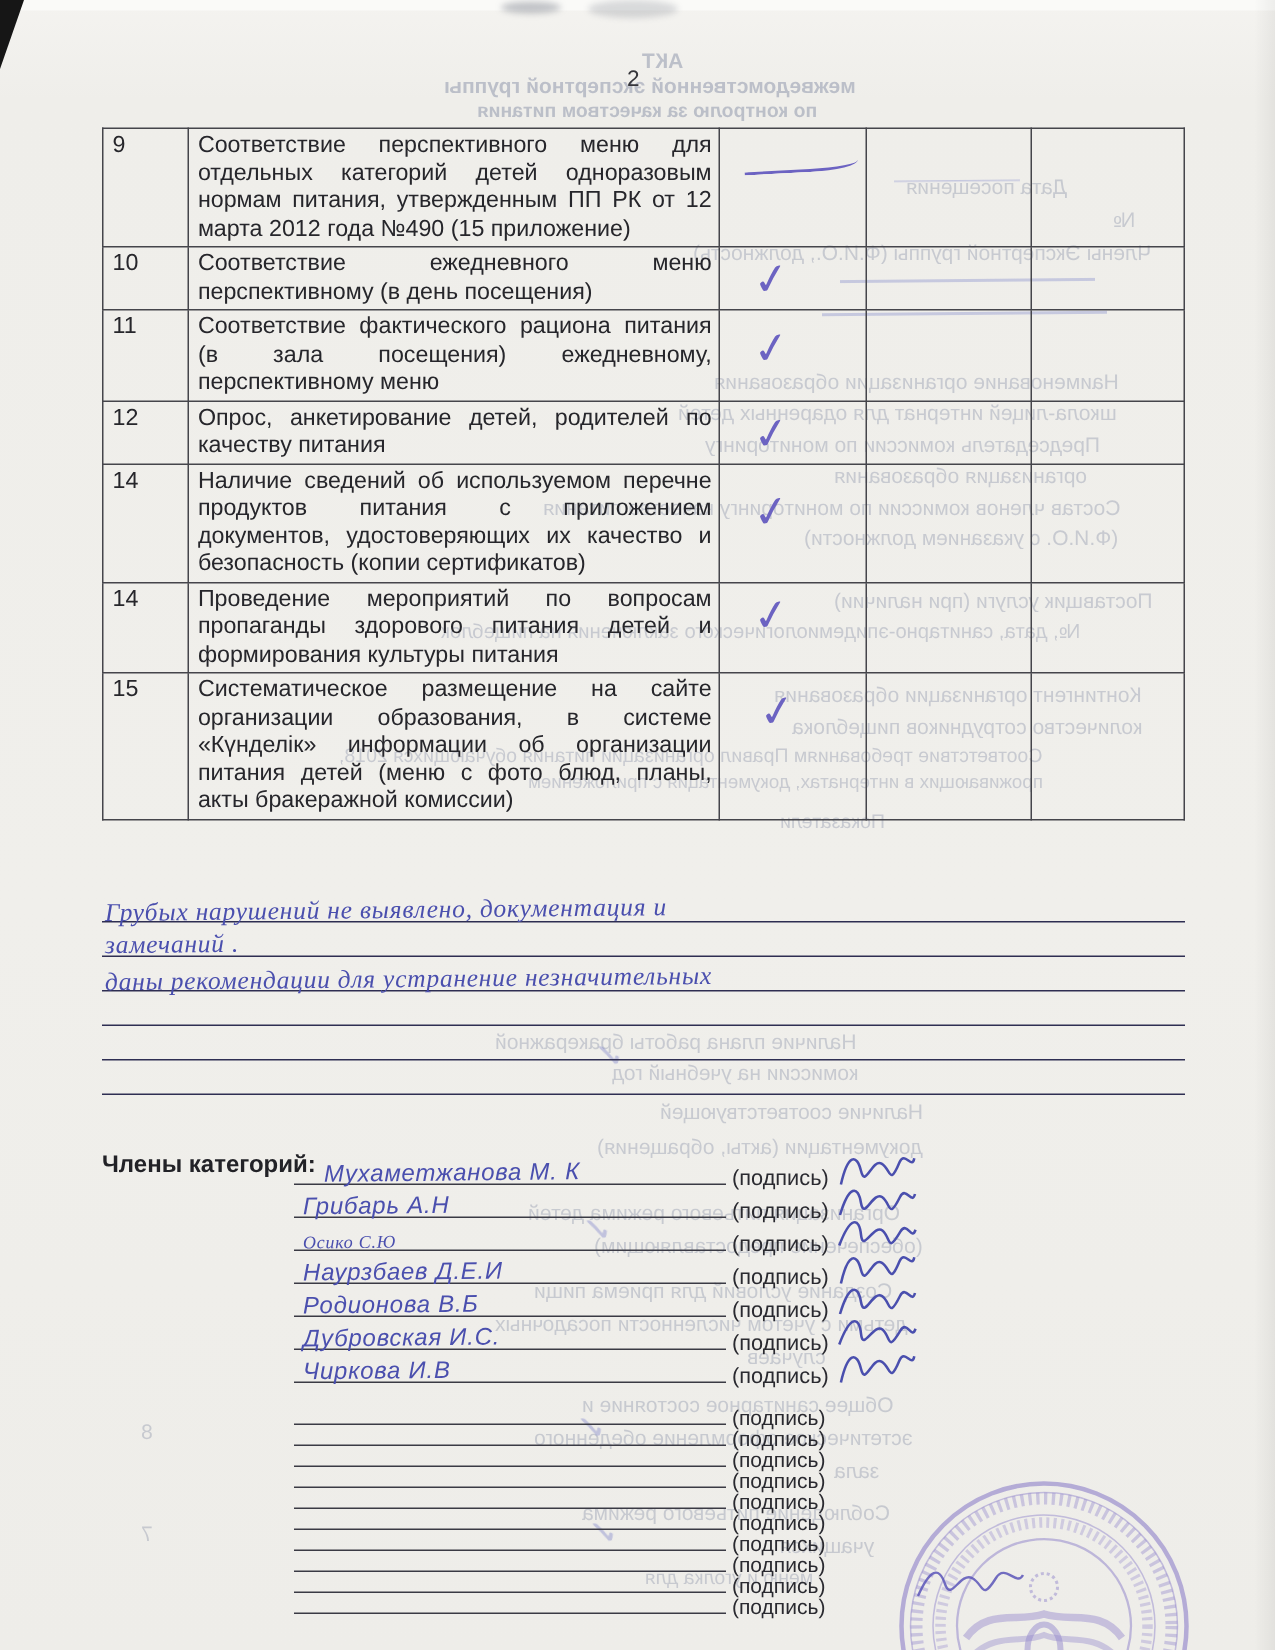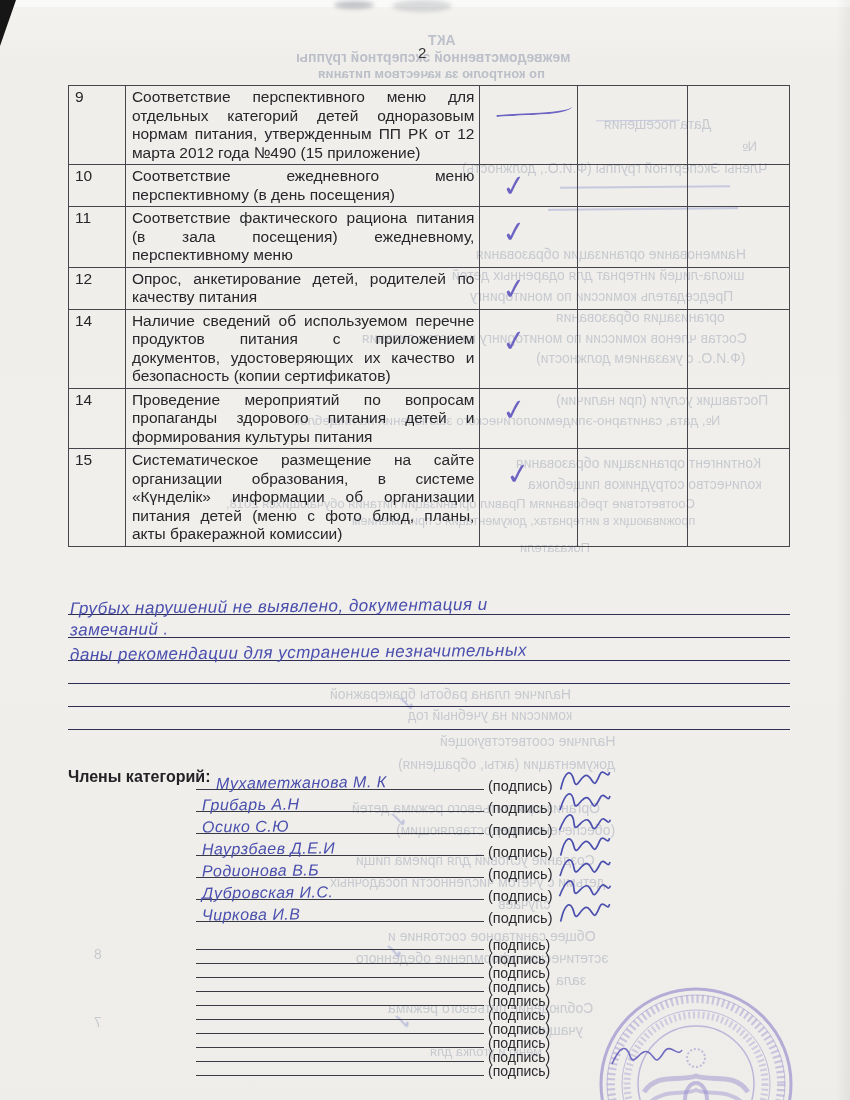--- a/index.html
+++ b/index.html
@@ -39,21 +39,21 @@
   .mark-check{display:inline-block;font-size:29px;line-height:26px;color:#6c63c2;
     transform:rotate(-8deg);margin:6px 0 0 16px;font-family:"DejaVu Sans",sans-serif;}
   .mark-dash{display:inline-block;width:76px;height:9px;margin:16px 0 0 10px;
     border-bottom:2.6px solid #6c63c2;border-radius:0 0 60%/9px 60%;transform:rotate(-3deg);}
   tr:nth-child(3) .mark-check{margin-top:10px;}
   tr:nth-child(5) .mark-check{margin-top:16px;}
   tr:nth-child(7) .mark-check{margin-top:10px;margin-left:20px;}
 
   
   .result-heading{position:absolute;left:68px;top:584px;font-size:16px;font-weight:bold;color:#222227;}
-  .result-lines{position:absolute;left:68px;top:592px;width:722px;}
+  .result-lines{position:absolute;left:68px;top:592px;width:722px;font-family:Liberation Serif, serif;}
   .rline{position:relative;height:22px;border-bottom:1.4px solid #2e2e52;}
   .hw{font-style:italic;color:#4a4fae;font-size:17px;white-space:nowrap;
     transform:rotate(-.6deg);display:inline-block;letter-spacing:.5px;}
   .rline .hw{position:absolute;left:2px;bottom:-3px;}
 
   
   .commission-label{position:absolute;left:68px;top:768px;font-size:16px;font-weight:bold;color:#222227;}
   .sigline{position:absolute;left:196px;width:520px;}
   .sig-rule{position:absolute;left:0;bottom:0;width:288px;border-bottom:1.4px solid #3a3a44;}
   .sig-name{position:absolute;left:6px;bottom:-2px;font-size:16px;}
@@ -218,21 +218,21 @@
       <div class="sigline" style="top: 790px; height: 22px;">
         <span class="sig-rule"></span>
         <span class="sig-name hw" style="font-size: 16px;">Грибарь А.Н</span>
         <span class="sign-label">(подпись)</span>
         <svg class="squiggle" width="56" height="32" viewBox="0 0 56 32" style="transform: rotate(0deg);">
     <path d="M4,24 C10,4 16,4 18,16 C20,28 26,8 32,12 C38,16 36,28 44,12 C48,4 52,18 54,10" fill="none" stroke="#4a4fae" stroke-width="1.7"></path>
   </svg>
       </div>
       <div class="sigline" style="top: 812px; height: 22px;">
         <span class="sig-rule"></span>
-        <span class="sig-name hw" style="font-size: 16px;">Осико С.Ю</span>
+        <span class="sig-name hw" style="font-size: 12px; font-family: Liberation Serif, serif;">Осико С.Ю</span>
         <span class="sign-label">(подпись)</span>
         <svg class="squiggle" width="56" height="32" viewBox="0 0 56 32" style="transform: rotate(4deg);">
     <path d="M4,24 C10,4 16,4 18,16 C20,28 26,8 32,12 C38,16 36,28 44,12 C48,4 52,18 54,10" fill="none" stroke="#4a4fae" stroke-width="1.7"></path>
   </svg>
       </div>
       <div class="sigline" style="top: 834px; height: 22px;">
         <span class="sig-rule"></span>
         <span class="sig-name hw" style="font-size: 16px;">Наурзбаев Д.Е.И</span>
         <span class="sign-label">(подпись)</span>
         <svg class="squiggle" width="56" height="32" viewBox="0 0 56 32" style="transform: rotate(-4deg);">

